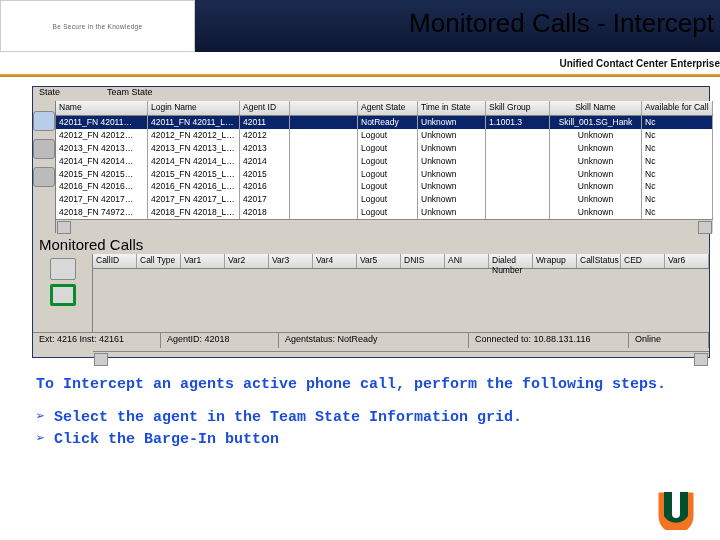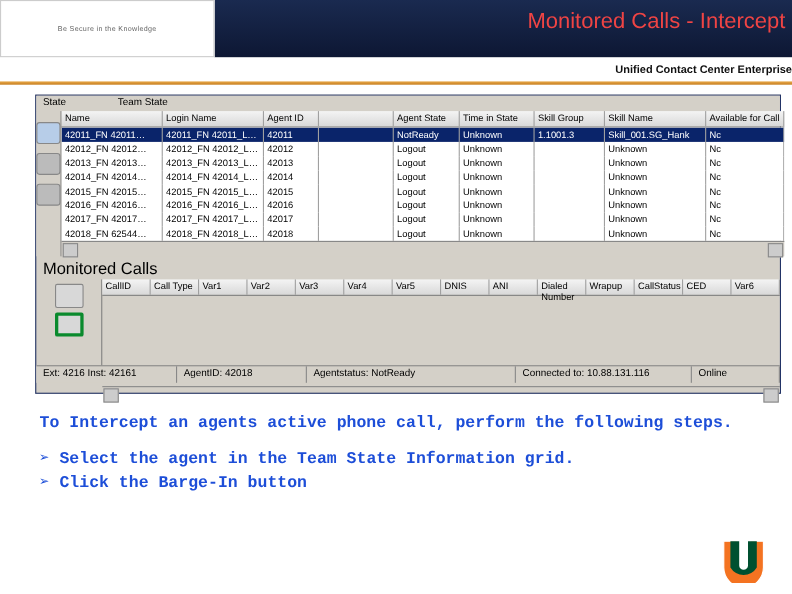--- a/index.html
+++ b/index.html
@@ -11,40 +11,40 @@
   .logo-main { font-size: 14px; font-weight: 700; letter-spacing: 2px; color: #333; display:flex; align-items:center; gap:4px;}
   .logo-main .bars { display:flex; gap:1px; }
   .logo-main .bars span{ width:3px; background:#555; display:inline-block;}
   .logo-main .bars span:nth-child(1){height:7px;}
   .logo-main .bars span:nth-child(2){height:11px;}
   .logo-main .bars span:nth-child(3){height:14px;}
   .logo-main .bars span:nth-child(4){height:10px;}
   .logo-sub { font-size: 6.5px; color: #666; letter-spacing: .3px; }
 
   .title-band { flex: 1; background: linear-gradient(#1a2a50,#0d1733); height: 52px; display: flex; align-items: center; justify-content: flex-end; padding-right: 12px; }
-  .title-overlay { position:absolute; right:6px; top:8px; font-size:20px; color:#ef4444;}
+  .title-overlay { position:absolute; right:6px; top:8px; font-size:26px; color:#000000;}
   .sub-band { position:absolute; top:52px; left:0; right:0; height:22px; display:flex; align-items:center; justify-content:flex-end; padding-right:0; font-size:10px; font-weight:700; color:#111;}
   .orange-line { position:absolute; top:74px; left:0; right:0; height:3px; background: linear-gradient(#e8a94a,#c77f1f); }
 
   .screenshot { position:absolute; top:86px; left:32px; right:10px; height:272px; border:1px solid #223366; background:#d4d0c8; font-family: Tahoma, Arial, sans-serif; font-size:9px; color:#000; }
   .labels-row { display:flex; height:14px; background:#d4d0c8; font-size:9px; }
   .labels-row .lbl-state{ width:68px; padding-left:6px; }
   .labels-row .lbl-team{ flex:1; padding-left:6px; }
   .top-panes { display:flex; height:132px; }
   .state-pane { width:68px; background:#d4d0c8; border-right:1px solid #808080; display:flex; flex-direction:column; align-items:center; gap:8px; padding-top:10px; }
   .state-pane .ic { width:22px; height:20px; background:#bbb; border:1px solid #888; border-radius:3px; position:relative;}
   .state-pane .ic.active{ background:#b7cde8; }
 
   .team-pane { flex:1; display:flex; flex-direction:column; }
   .grid-head { display:flex; background: linear-gradient(#f4f4f4,#d8d8d8); height:15px; border-bottom:1px solid #808080; }
   .grid-head div, .grid-row div { border-right:1px solid #a0a0a0; padding:1px 3px; overflow:hidden; white-space:nowrap; text-overflow:clip; font-size:8.5px; }
   .grid-body { flex:1; overflow:hidden; background:#fff; display:flex; flex-direction:column; }
   .grid-row { display:flex; height:13px; }
   .grid-row.sel { background:#0a246a; color:#fff; }
-  .c-name{width:92px;} .c-login{width:92px;} .c-aid{width:50px;} .c-empty{width:68px;} .c-astate{width:60px;} .c-tis{width:68px;} .c-sg{width:64px;} .c-sn{width:92px;} .c-avail{flex:1;}
+  .c-name{width:92px;} .c-login{width:92px;} .c-aid{width:50px;} .c-empty{width:68px;} .c-astate{width:60px;} .c-tis{width:68px;} .c-sg{width:64px;} .c-sn{width:92px;text-align:center;} .c-avail{flex:1;}
   .scroll-h { height:14px; background:#d4d0c8; border-top:1px solid #888; position:relative;}
   .scroll-h::before, .scroll-h::after{content:"";position:absolute;top:1px;width:12px;height:11px;background:#ccc;border:1px solid #888;}
   .scroll-h::before{left:1px;} .scroll-h::after{right:1px;}
 
   .mon-label { padding:3px 6px 1px; font-size:15px; }
   .bot-panes { display:flex; height:78px; }
   .mon-tool { width:68px; border-right:1px solid #808080; display:flex; flex-direction:column; align-items:center; gap:4px; padding-top:4px;}
   .mon-tool .mbtn{ width:26px; height:22px; background:#d8d8d8; border:1px solid #888; border-radius:2px;}
   .mon-tool .mbtn.highlight{ border:3px solid #0a8a2d; }
   .mon-grid { flex:1; display:flex; flex-direction:column;gap:41px; }
@@ -177,21 +177,21 @@
               <div class="c-login">42017_FN 42017_L…</div>
               <div class="c-aid">42017</div>
               <div class="c-empty"></div>
               <div class="c-astate">Logout</div>
               <div class="c-tis">Unknown</div>
               <div class="c-sg"></div>
               <div class="c-sn">Unknown</div>
               <div class="c-avail">Nc</div>
             </div>
             <div class="grid-row">
-              <div class="c-name">42018_FN  62544…</div>
+              <div class="c-name">42018_FN  74972…</div>
               <div class="c-login">42018_FN 42018_L…</div>
               <div class="c-aid">42018</div>
               <div class="c-empty"></div>
               <div class="c-astate">Logout</div>
               <div class="c-tis">Unknown</div>
               <div class="c-sg"></div>
               <div class="c-sn">Unknown</div>
               <div class="c-avail">Nc</div>
             </div>
           </div>

